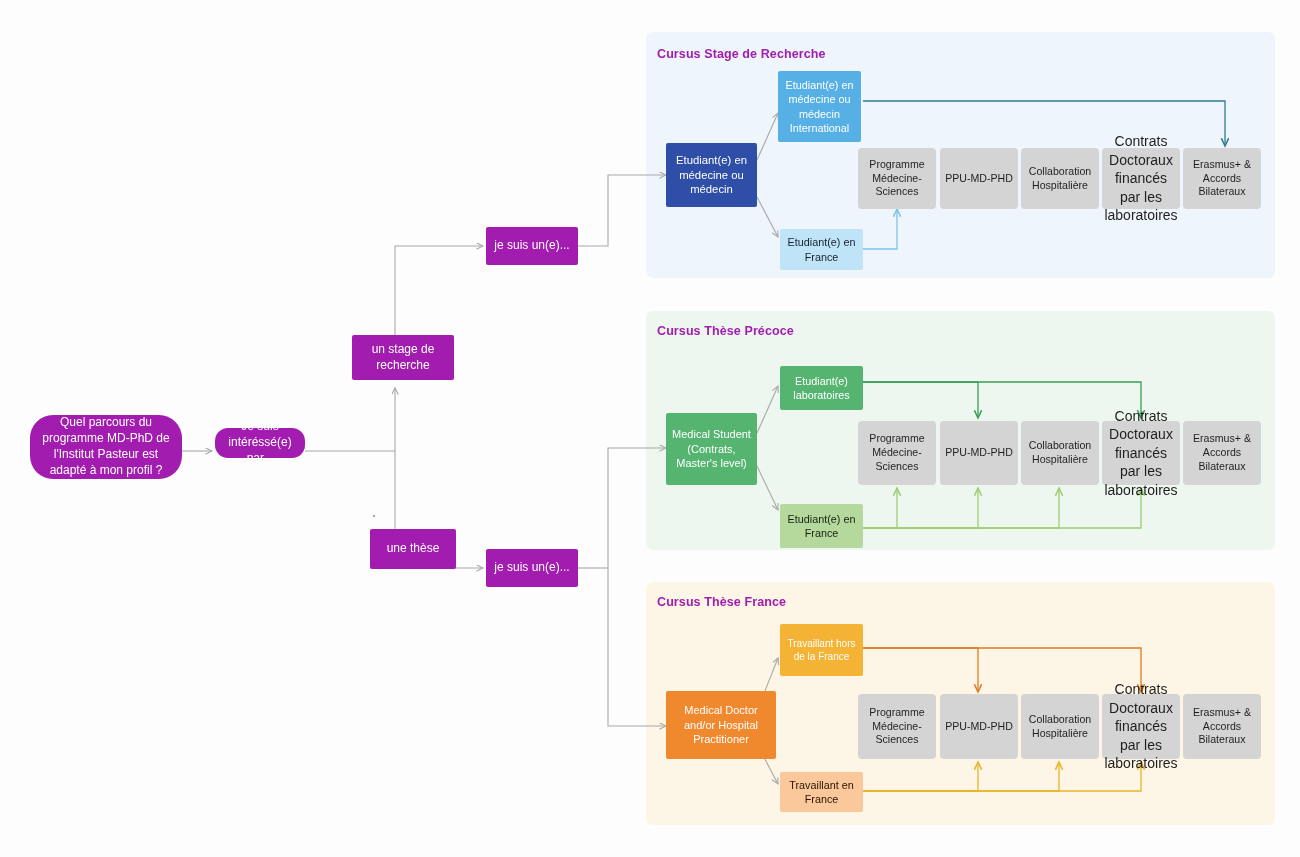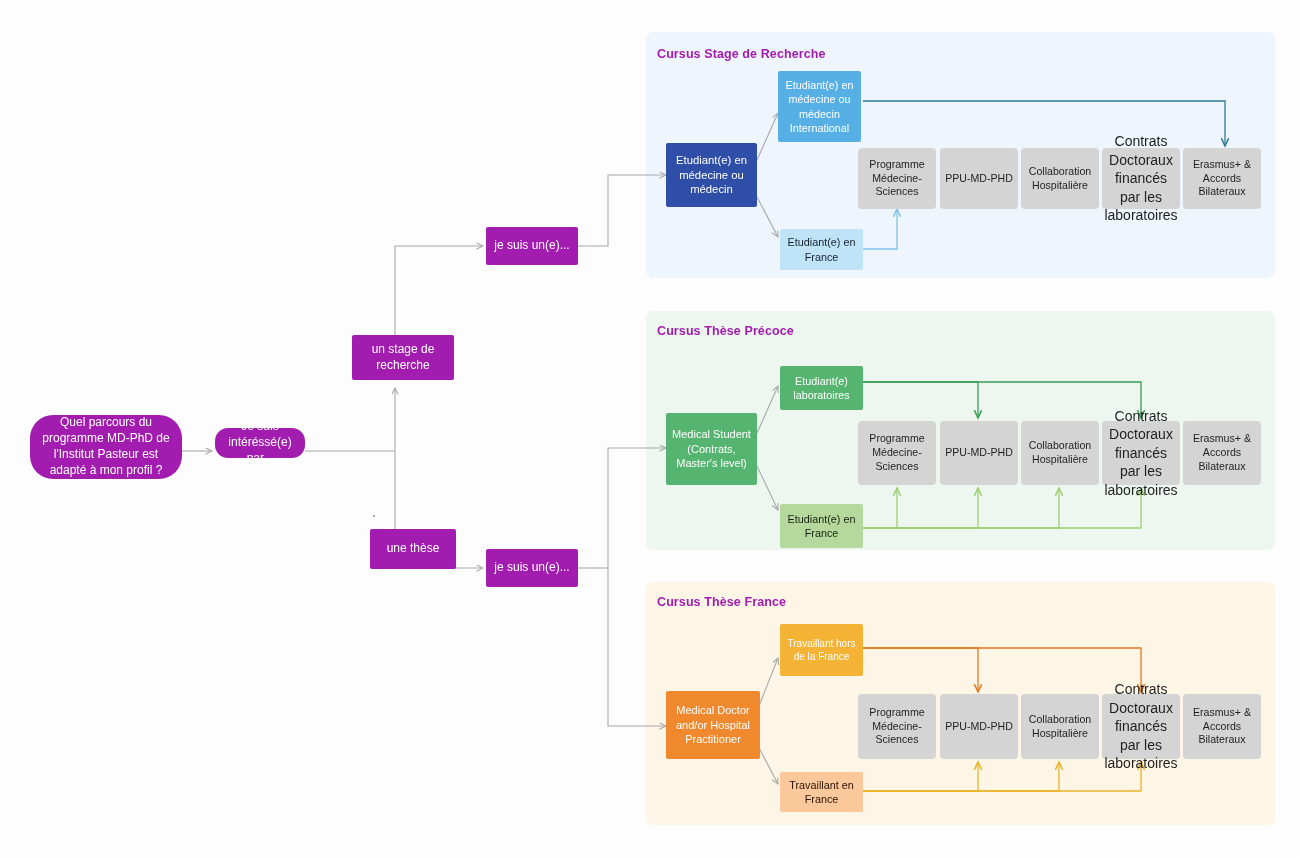--- a/index.html
+++ b/index.html
@@ -247,21 +247,21 @@
   </div>
   <div class="node opt-node small" style="left:1102px;top:421px;width:78px;height:64px;">
     <span>Contrats Doctoraux financés par les laboratoires</span>
   </div>
   <div class="node opt-node" style="left:1183px;top:421px;width:78px;height:64px;">
     <span>Erasmus+ &amp; Accords Bilateraux</span>
   </div>
 
   <div class="panel-title" style="left:657px;top:595px;">Cursus Thèse France</div>
 
-  <div class="node orange-main" style="left:666px;top:691px;width:94px;height:68px;">
+  <div class="node orange-main" style="left:666px;top:691px;width:110px;height:68px;">
     <span>Medical Doctor and/or Hospital Practitioner</span>
   </div>
 
   <div class="node orange-mid" style="left:780px;top:624px;width:83px;height:52px;">
     <span>Travaillant hors de la France</span>
   </div>
 
   <div class="node orange-light" style="left:780px;top:772px;width:83px;height:40px;">
     <span>Travaillant en France</span>
   </div>

